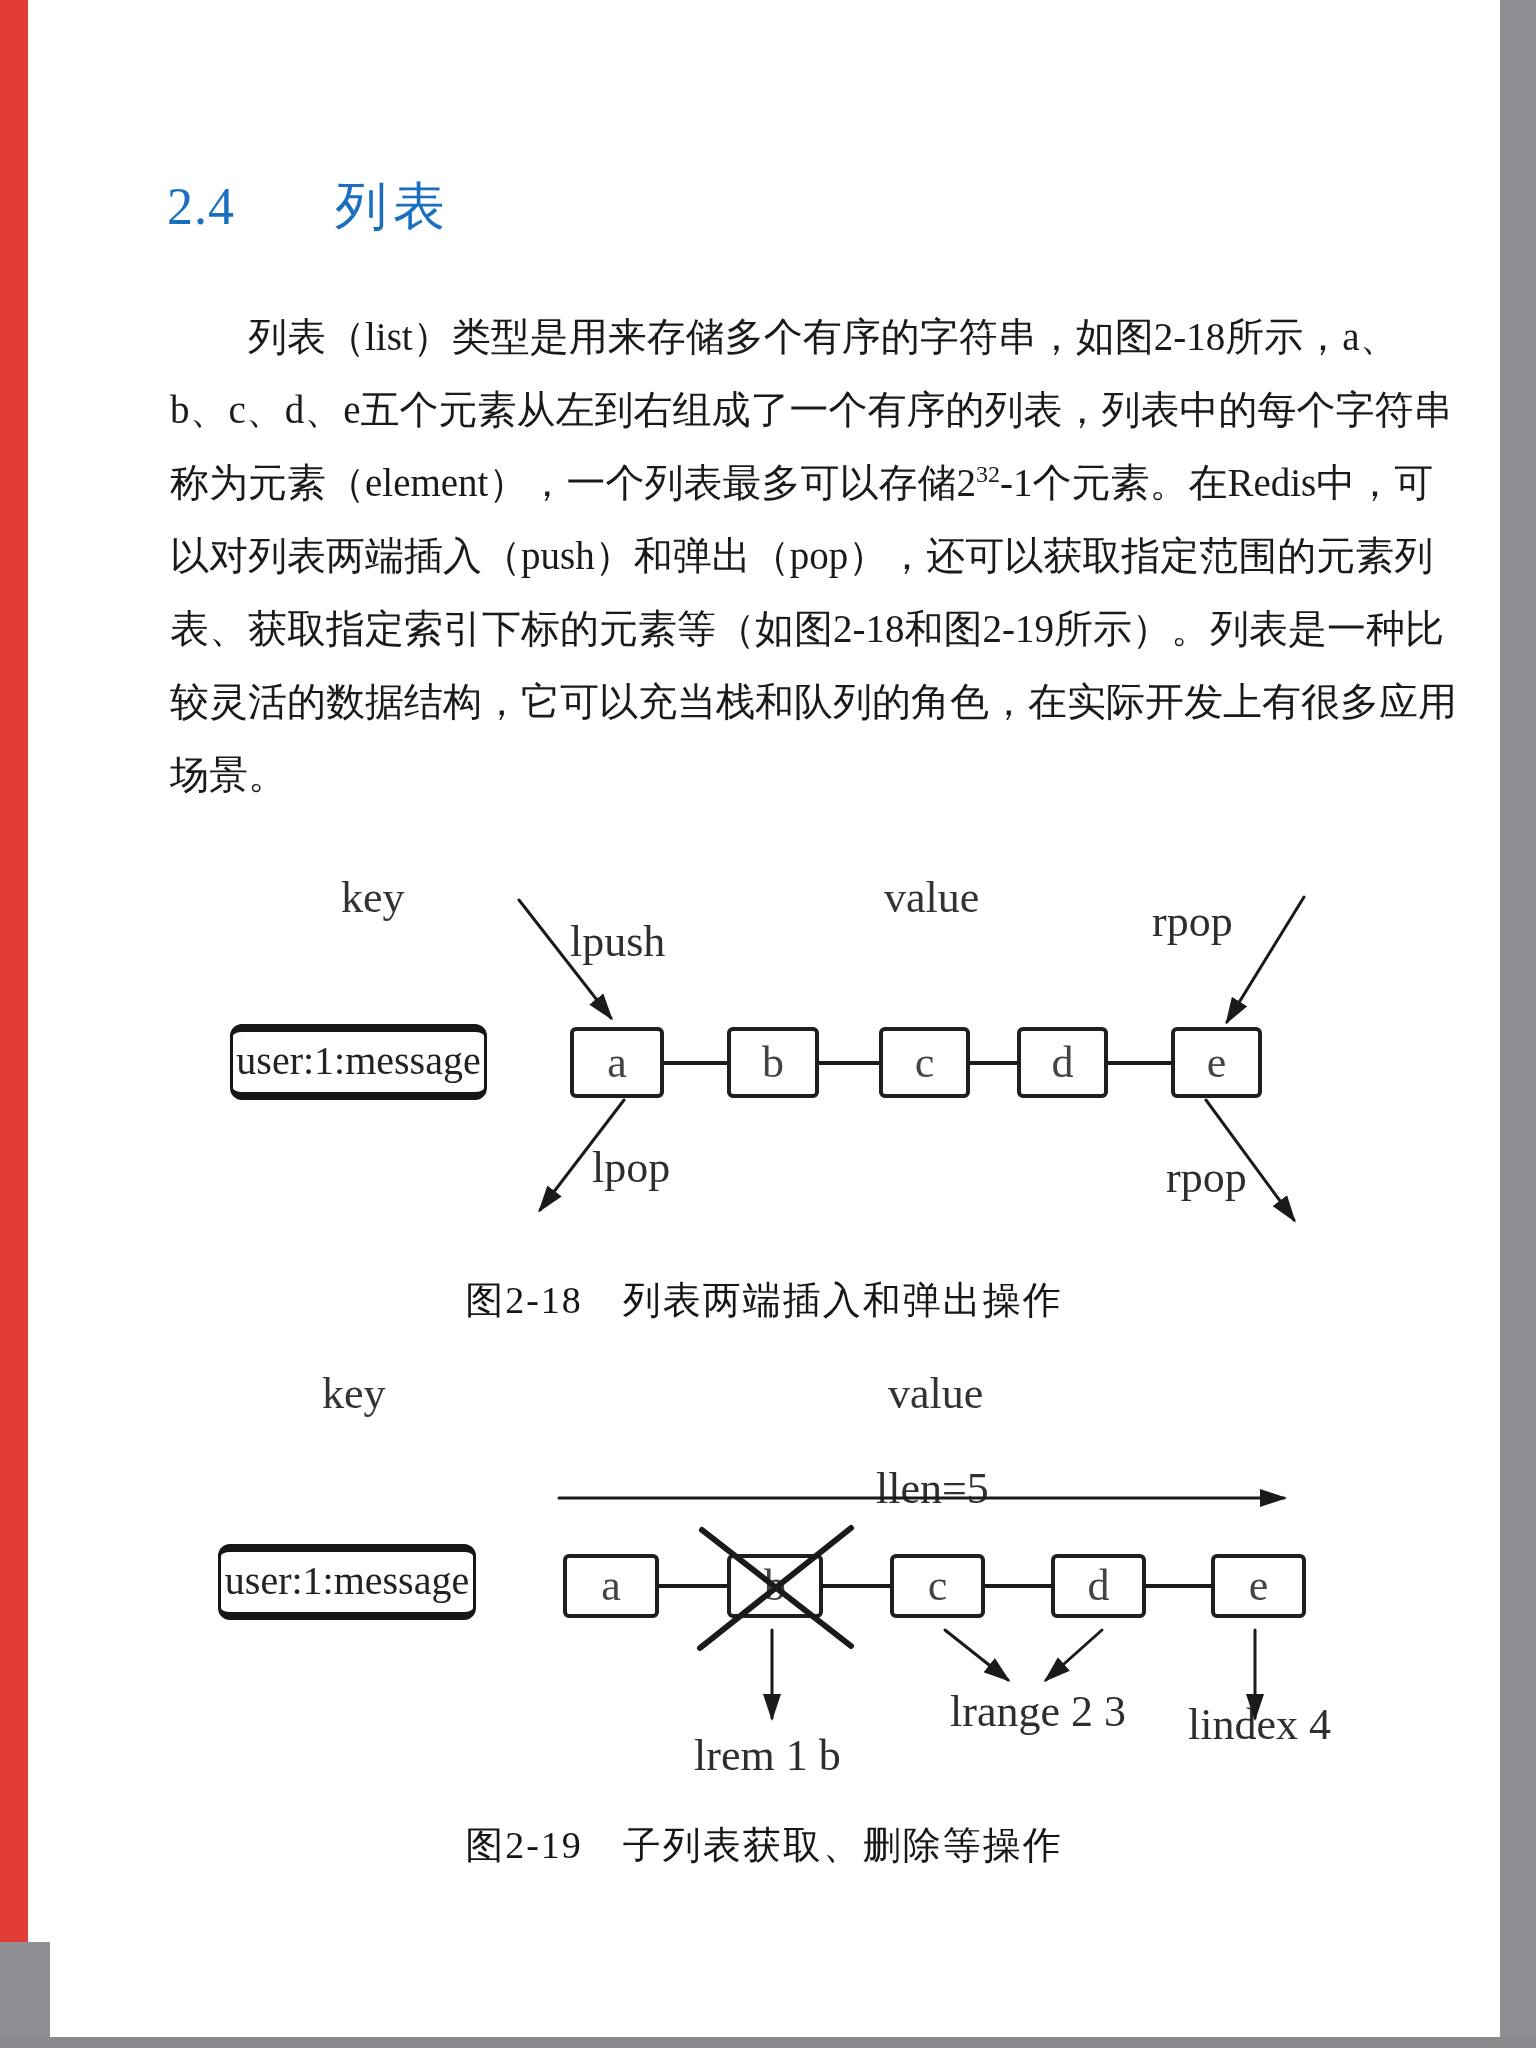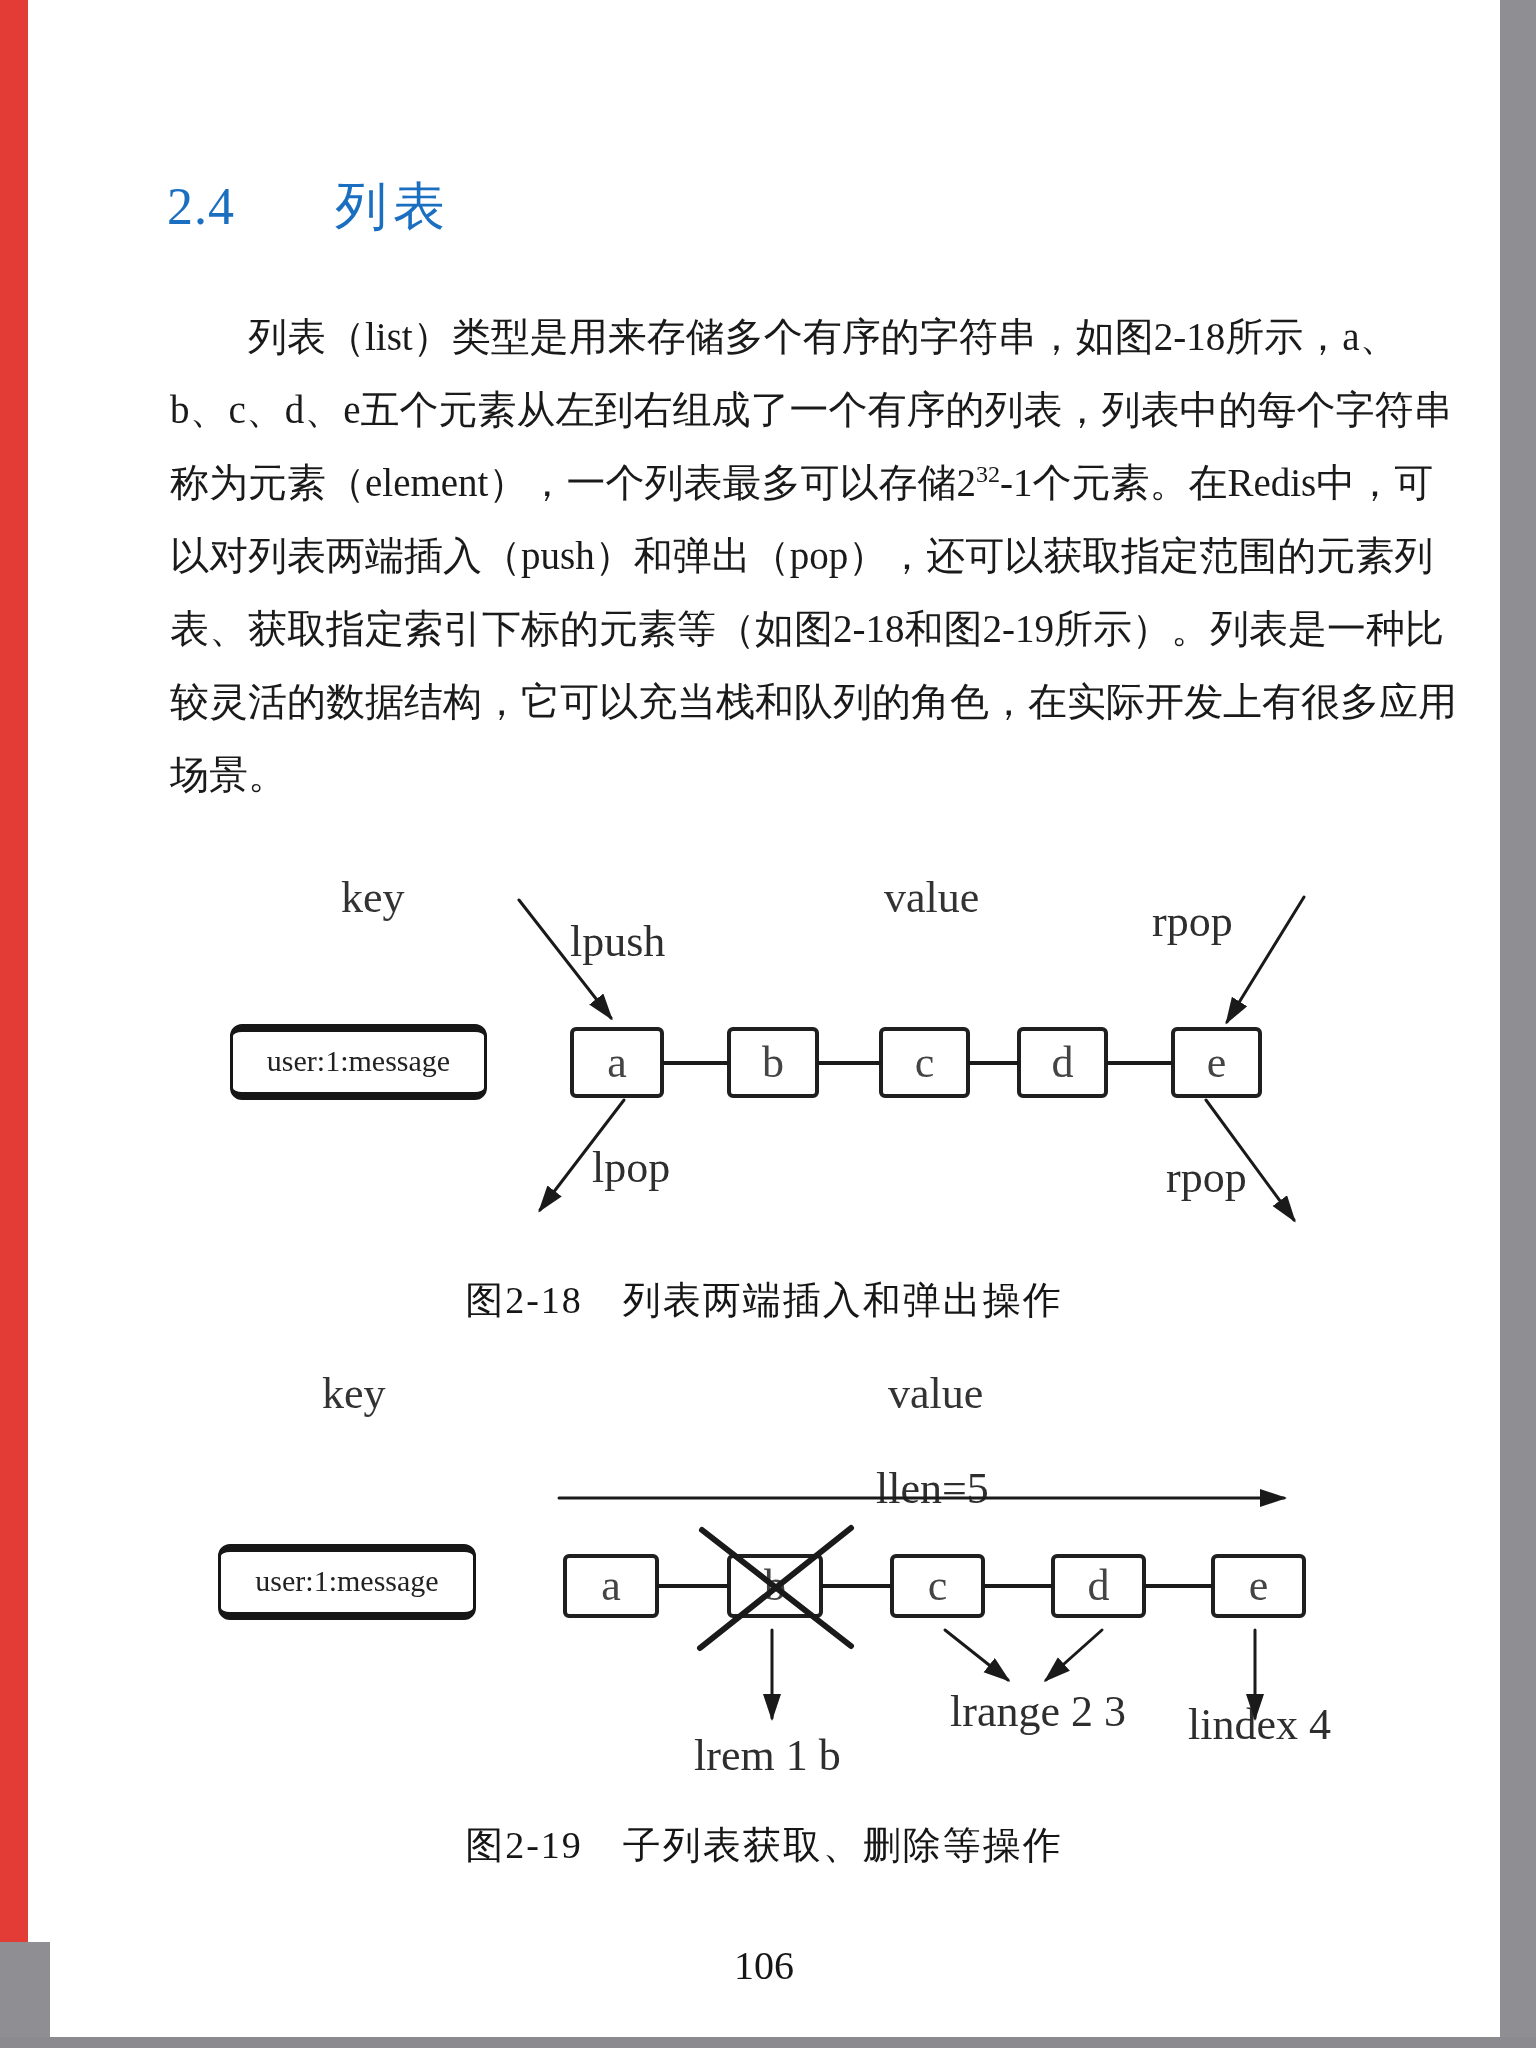--- a/index.html
+++ b/index.html
@@ -19,21 +19,21 @@
   .para .pline{height:73px;line-height:73px;text-align:justify;text-align-last:justify;white-space:nowrap;}
   .para .pline.first{text-indent:78px;}
   .para .pline.last{text-align-last:left;}
   .para sup{font-size:24px;vertical-align:14px;line-height:0;}
   
   .fig-label{position:absolute;font-size:44px;color:#333;white-space:nowrap;}
   .small-label{position:absolute;font-size:44px;color:#2e2e2e;white-space:nowrap;}
   .elem-box{position:absolute;border:4px solid #1f1f1f;border-radius:6px;background:#fff;
             text-align:center;font-size:44px;color:#444;box-sizing:border-box;}
   .key-box{position:absolute;border:3px solid #161616;border-top-width:8px;border-bottom-width:8px;
-           border-radius:12px;background:#fff;text-align:center;font-size:30px;color:#222;
+           border-radius:12px;background:#fff;text-align:center;font-size:40px;color:#222;
            box-sizing:border-box;white-space:nowrap;}
   .caption{position:absolute;left:28px;width:1472px;text-align:center;font-size:38px;color:#161616;
            letter-spacing:2px;white-space:nowrap;}
   .page-num{position:absolute;left:28px;top:1942px;width:1472px;text-align:center;font-size:40px;color:#161616;}
   svg.overlay{position:absolute;left:0;top:0;width:1536px;height:2048px;pointer-events:none;}
   svg.overlay line{stroke:#1a1a1a;stroke-linecap:round;}
 </style>
 </head>
 <body>
 
@@ -79,21 +79,20 @@
   <div class="elem-box" style="left:890px;top:1554px;width:95px;height:64px;line-height:56px;">c</div>
   <div class="elem-box" style="left:1051px;top:1554px;width:95px;height:64px;line-height:56px;">d</div>
   <div class="elem-box" style="left:1211px;top:1554px;width:95px;height:64px;line-height:56px;">e</div>
 
   <div class="small-label" style="left:950px;top:1686px;">lrange 2 3</div>
   <div class="small-label" style="left:694px;top:1730px;">lrem 1 b</div>
   <div class="small-label" style="left:1188px;top:1699px;">lindex 4</div>
 
   <div class="caption" style="top:1820px;">图2-19　子列表获取、删除等操作</div>
 
-  <div class="page-num">106</div>
 
   <svg class="overlay" viewBox="0 0 1536 2048" xmlns="http://www.w3.org/2000/svg">
     <defs>
       <marker id="arr" markerWidth="12" markerHeight="8" refX="8" refY="3" orient="auto">
         <path d="M0,0 L9,3 L0,6 z" fill="#1a1a1a"></path>
       </marker>
     </defs>
 
     <line x1="519" y1="900" x2="611" y2="1018" stroke-width="3" marker-end="url(#arr)"></line>
     <line x1="1304" y1="897" x2="1227" y2="1022" stroke-width="3" marker-end="url(#arr)"></line>

